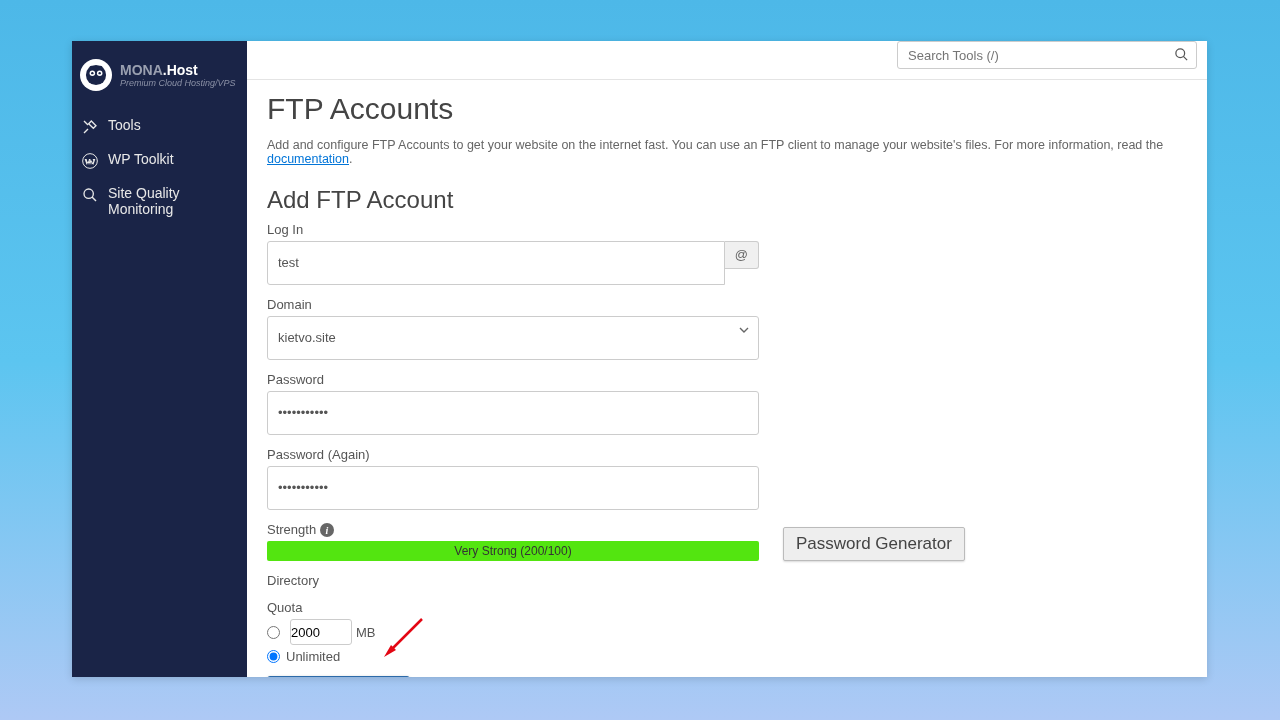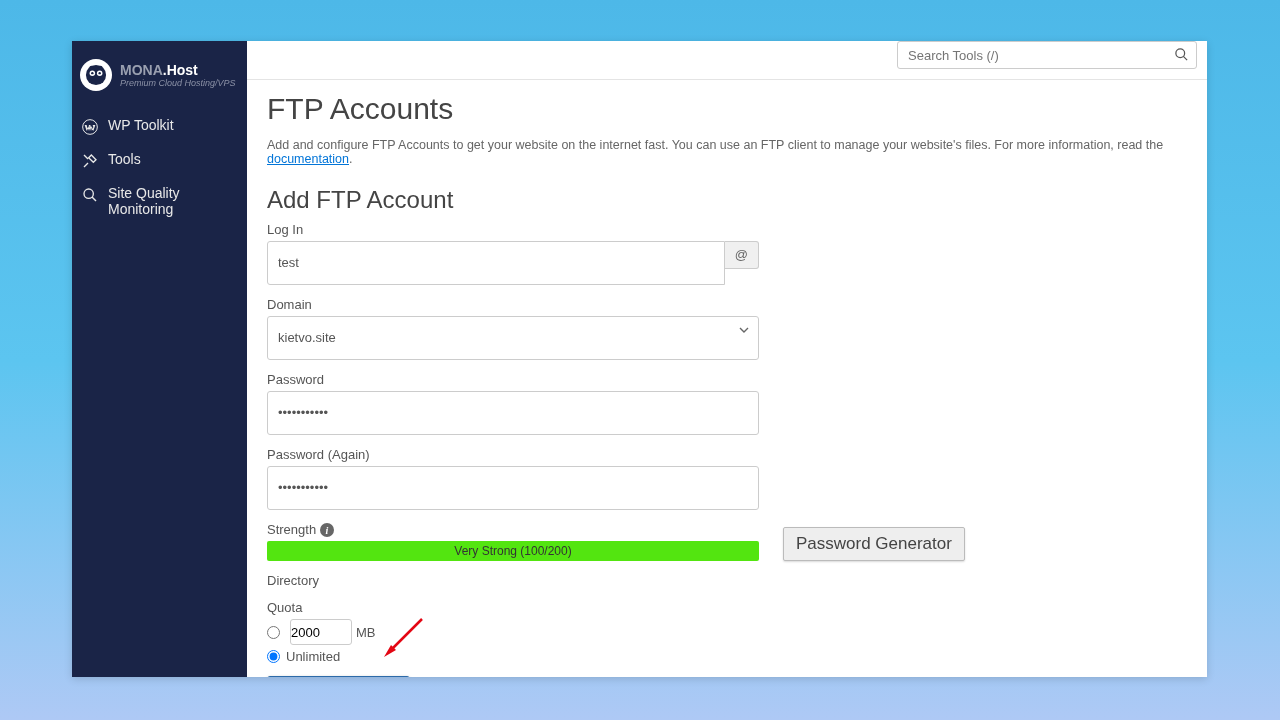--- a/index.html
+++ b/index.html
@@ -287,31 +287,31 @@
             <ellipse cx="17" cy="4" rx="2.2" ry="2.2" fill="#1a2447"></ellipse>
           </svg>
       </div>
       <div>
         <div class="brand-text-main"><span>MONA</span><span class="host">.Host</span></div>
         <div class="brand-sub">Premium Cloud Hosting/VPS</div>
       </div>
     </div>
 
     <div class="nav-item">
+      <svg class="nav-icon" viewBox="0 0 24 24" fill="none" stroke="#e8e8e8" stroke-width="2">
+          <path d="M3 21l6-6M14 3l7 7-4 4-7-7zM3 3l6 6"></path>
+        </svg>
+      <span>Tools</span>
+    </div>
+    <div class="nav-item">
       <svg class="nav-icon" viewBox="0 0 24 24" fill="#e8e8e8">
           <circle cx="12" cy="12" r="11" fill="none" stroke="#e8e8e8" stroke-width="1.5"></circle>
           <path d="M4 9l3 9 2.5-7.5L12 18l2.5-7.5L17 18l3-9h-4l1 3-2 6-2.5-9H10l1 3-2 6-2-9z"></path>
         </svg>
       <span>WP Toolkit</span>
-    </div>
-    <div class="nav-item">
-      <svg class="nav-icon" viewBox="0 0 24 24" fill="none" stroke="#e8e8e8" stroke-width="2">
-          <path d="M3 21l6-6M14 3l7 7-4 4-7-7zM3 3l6 6"></path>
-        </svg>
-      <span>Tools</span>
     </div>
     <div class="nav-item">
       <svg class="nav-icon" viewBox="0 0 24 24" fill="none" stroke="#e8e8e8" stroke-width="2">
           <circle cx="10" cy="10" r="7"></circle>
           <path d="M21 21l-6-6"></path>
         </svg>
       <span>Site Quality Monitoring</span>
     </div>
   </aside>
 
@@ -363,21 +363,21 @@
         <label class="form-label">Password (Again)</label>
         <input type="password" class="text-input" value="•••••••••••" style="">
       </div>
 
       <div class="form-row strength-row">
         <div class="strength-block">
           <label class="form-label">
             <span>Strength</span>
             <span class="info-icon">i</span>
           </label>
-          <div class="strength-bar">Very Strong (100/200)</div>
+          <div class="strength-bar">Very Strong (200/100)</div>
         </div>
         <button class="btn-secondary">Password Generator</button>
       </div>
 
       <div class="form-row">
         <label class="form-label">Directory</label>
       </div>
 
       <div class="form-row">
         <label class="form-label">Quota</label>

